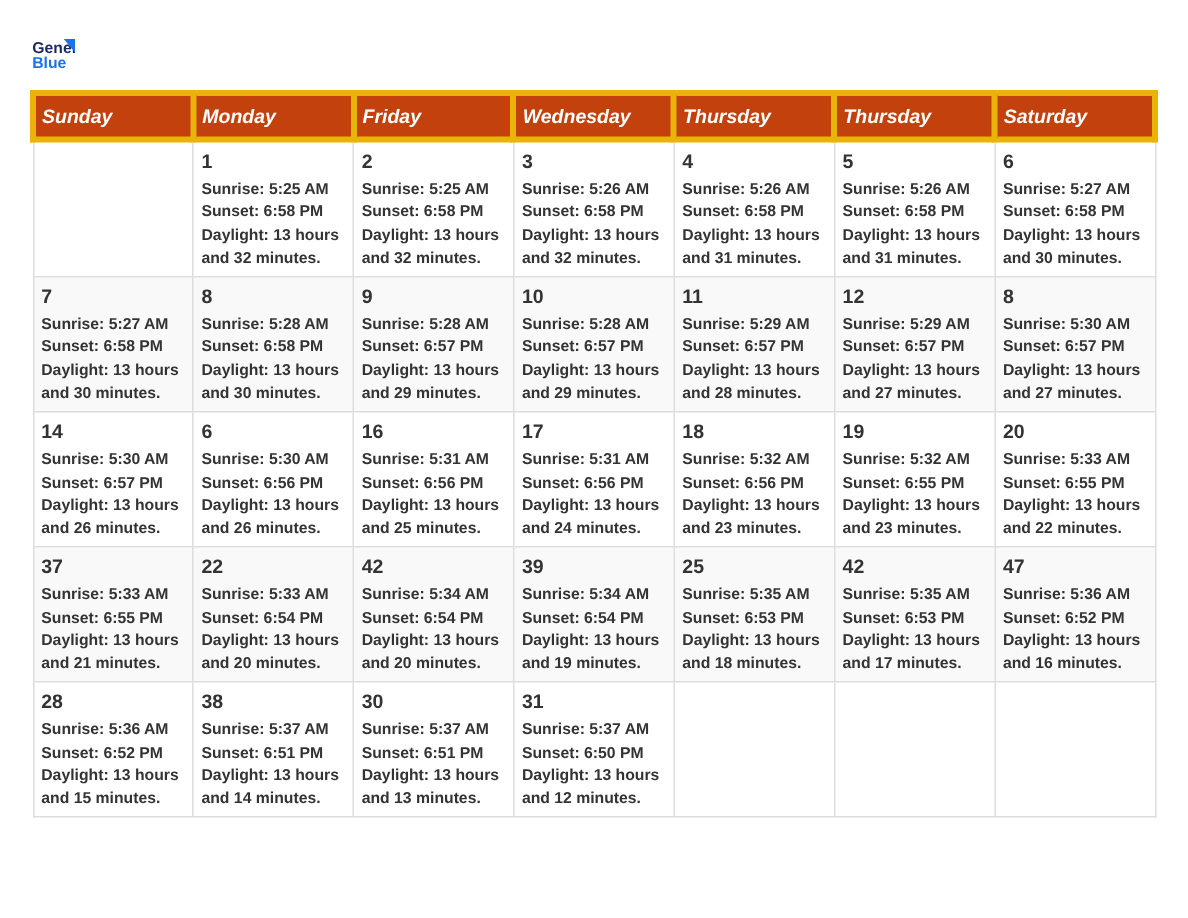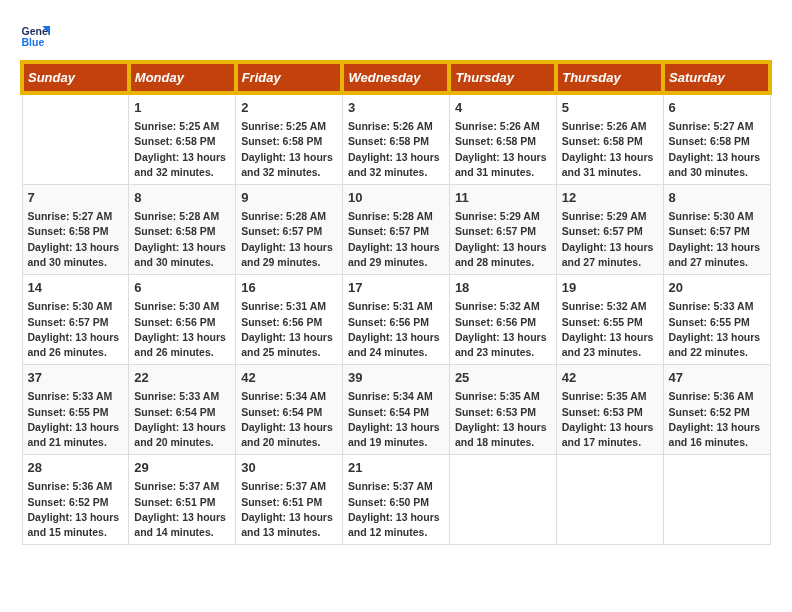--- a/index.html
+++ b/index.html
@@ -315,35 +315,35 @@
       </tr>
       <tr>
         <td>
           <span class="day-number">28</span>
           <div class="cell-content" style="white-space: pre-line;">Sunrise: 5:36 AM
 Sunset: 6:52 PM
 Daylight: 13 hours
 and 15 minutes.</div>
         </td>
         <td>
-          <span class="day-number">29</span>
+          <span class="day-number">38</span>
           <div class="cell-content" style="white-space: pre-line;">Sunrise: 5:37 AM
 Sunset: 6:51 PM
 Daylight: 13 hours
 and 14 minutes.</div>
         </td>
         <td>
           <span class="day-number">30</span>
           <div class="cell-content" style="white-space: pre-line;">Sunrise: 5:37 AM
 Sunset: 6:51 PM
 Daylight: 13 hours
 and 13 minutes.</div>
         </td>
         <td>
-          <span class="day-number">21</span>
+          <span class="day-number">31</span>
           <div class="cell-content" style="white-space: pre-line;">Sunrise: 5:37 AM
 Sunset: 6:50 PM
 Daylight: 13 hours
 and 12 minutes.</div>
         </td>
         <td class="empty-cell"></td>
         <td class="empty-cell"></td>
         <td class="empty-cell"></td>
       </tr>
     </tbody>

